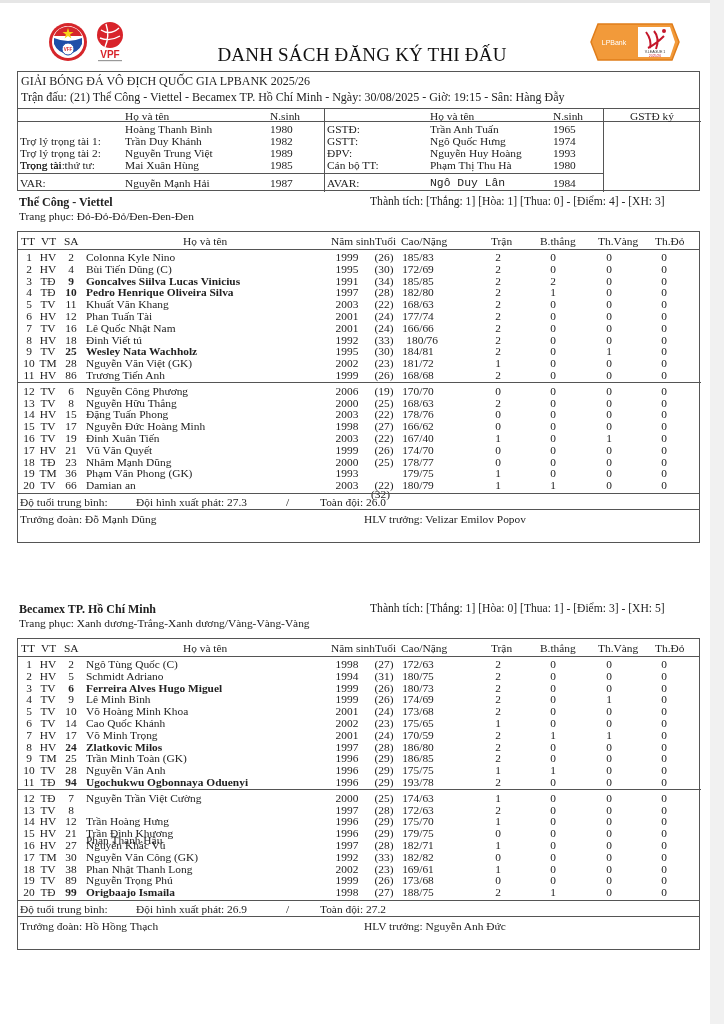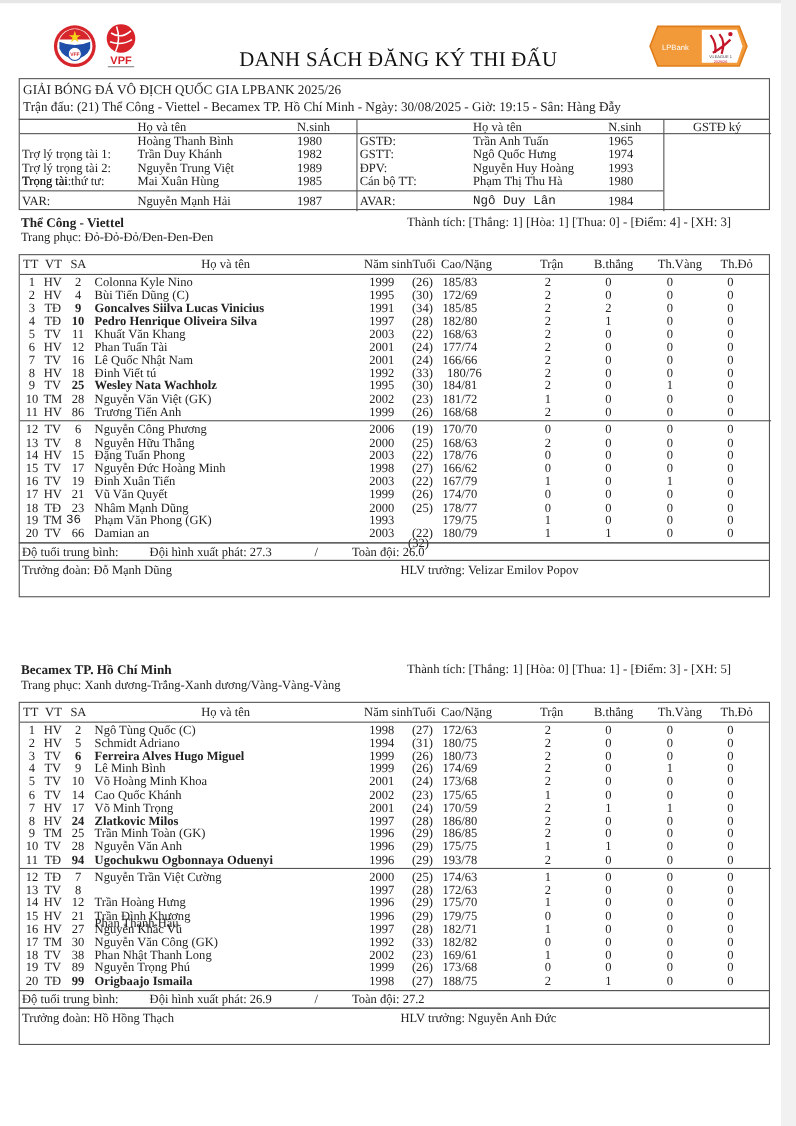--- a/index.html
+++ b/index.html
@@ -341,21 +341,21 @@
           <div class="t" style="left:583px;width:16px;text-align:center;">0</div>
           <div class="t" style="left:638px;width:16px;text-align:center;">0</div>
         </div>
         <div class="row" style="top:200px;">
           <div class="t" style="left:3px;width:16px;text-align:center;">16</div>
           <div class="t" style="left:20px;width:20px;text-align:center;">TV</div>
           <div class="t" style="left:42px;width:22px;text-align:center;">19</div>
           <div class="t" style="left:68px;">Đinh Xuân Tiến</div>
           <div class="t" style="left:312px;width:34px;text-align:center;">2003</div>
           <div class="t" style="left:353px;width:26px;text-align:center;">(22)</div>
-          <div class="t" style="left:380px;width:40px;text-align:center;">167/79</div>
+          <div class="t" style="left:380px;width:40px;text-align:center;">167/40</div>
           <div class="t" style="left:472px;width:16px;text-align:center;">1</div>
           <div class="t" style="left:527px;width:16px;text-align:center;">0</div>
           <div class="t" style="left:583px;width:16px;text-align:center;">1</div>
           <div class="t" style="left:638px;width:16px;text-align:center;">0</div>
         </div>
         <div class="row" style="top:211.8px;">
           <div class="t" style="left:3px;width:16px;text-align:center;">17</div>
           <div class="t" style="left:20px;width:20px;text-align:center;">HV</div>
           <div class="t" style="left:42px;width:22px;text-align:center;">21</div>
           <div class="t" style="left:68px;">Vũ Văn Quyết</div>
@@ -376,21 +376,21 @@
           <div class="t" style="left:353px;width:26px;text-align:center;">(25)</div>
           <div class="t" style="left:380px;width:40px;text-align:center;">178/77</div>
           <div class="t" style="left:472px;width:16px;text-align:center;">0</div>
           <div class="t" style="left:527px;width:16px;text-align:center;">0</div>
           <div class="t" style="left:583px;width:16px;text-align:center;">0</div>
           <div class="t" style="left:638px;width:16px;text-align:center;">0</div>
         </div>
         <div class="row" style="top:235.4px;">
           <div class="t" style="left:3px;width:16px;text-align:center;">19</div>
           <div class="t" style="left:20px;width:20px;text-align:center;">TM</div>
-          <div class="t" style="left:42px;width:22px;text-align:left;font-family:Liberation Mono, monospace;">36</div>
+          <div class="t" style="left:42px;width:22px;text-align:center;">36</div>
           <div class="t" style="left:68px;">Phạm Văn Phong (GK)</div>
           <div class="t" style="left:312px;width:34px;text-align:center;">1993</div>
           <div class="t" style="left:353px;width:26px;text-align:left;margin-top:21px;">(32)</div>
           <div class="t" style="left:380px;width:40px;text-align:center;">179/75</div>
           <div class="t" style="left:472px;width:16px;text-align:center;">1</div>
           <div class="t" style="left:527px;width:16px;text-align:center;">0</div>
           <div class="t" style="left:583px;width:16px;text-align:center;">0</div>
           <div class="t" style="left:638px;width:16px;text-align:center;">0</div>
         </div>
         <div class="row" style="top:247.20000000000002px;">

